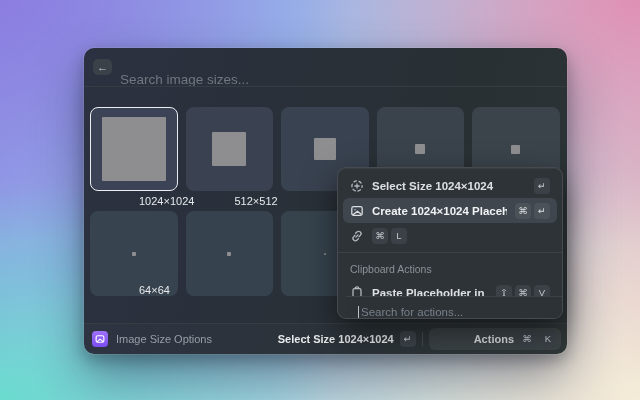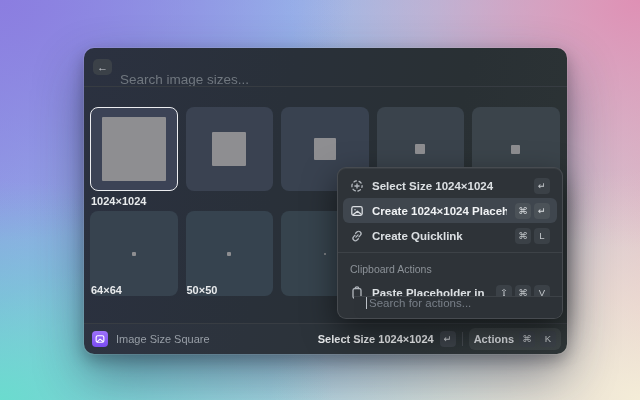--- a/index.html
+++ b/index.html
@@ -49,21 +49,21 @@
   .c0{left:6px}.c1{left:101.5px}.c2{left:197px}.c3{left:292.5px}.c4{left:388px}
   .tile.sel{border:1.5px solid #ecedf0;background:#3c4356 !important;}
   .t0{background:#3b4254}.t1{background:#3a4251}.t2{background:#394250}
   .t3{background:#3a434c}.t4{background:#3b444b}
   .t5{background:#37434f}.t6{background:#36434f}.t7{background:#36434d}
   .sq{background:#8e8e91;border-radius:1px;}
   .sq64{width:64px;height:64px}.sq34{width:34px;height:34px}.sq22{width:22px;height:22px}
   .sq10{width:10px;height:10px}.sq9{width:9px;height:9px}
   .sq4{width:4px;height:4px}.sq2{width:2px;height:2px}
   .tlabel{
-    position:absolute;width:90px;font-size:11px;font-weight:700;color:#e8eaec;
+    position:absolute;width:90px;font-size:11px;font-weight:400;color:#e8eaec;margin-left:48px;
   }
   .lr1{top:147px}.lr2{top:236px}
   .lc0{left:7px}.lc1{left:102.5px}.lc2{left:198px}
 
   
   #footer{
     position:absolute;left:0;bottom:0;width:483px;height:30px;
     border-top:1px solid #383d43;background:rgba(255,255,255,.015);
   }
   #appicon{
@@ -78,21 +78,21 @@
   #primary-label{font-size:11px;font-weight:700;color:#e8eaec;}
   .key{
     min-width:10px;height:16px;padding:0 3px;border-radius:4px;background:#3c4249;
     color:#c4c8cc;font-size:9.5px;line-height:16px;text-align:center;
   }
   #footer-sep{width:1px;height:14px;background:#454a50;}
   #actions-group{
     display:flex;align-items:center;gap:5px;background:rgba(255,255,255,.07);
     border-radius:6px;padding:3px 5px;
   }
-  #actions-label{font-size:11px;font-weight:600;color:#d8dbdf;}
+  #actions-label{font-size:11px;font-weight:600;color:#d8dbdf;margin-left:40px;}
 
   
   #panel{
     position:absolute;left:337px;top:167px;width:226px;height:152px;z-index:10;
     background:#2e3338;border-radius:9px;box-sizing:border-box;
     border:1px solid rgba(255,255,255,.12);
     box-shadow:inset 0 1px 0 rgba(255,255,255,.05), 0 12px 32px rgba(0,0,0,.5);
     padding:5px 5px 0;overflow:hidden;
   }
   .arow{
@@ -102,23 +102,23 @@
   .aicon{width:14px;height:14px;flex:0 0 auto;color:#b3b8be;display:flex;align-items:center;justify-content:center;}
   .arow.hl .aicon{color:#dadde1;}
   .alabel{flex:1;font-size:11.5px;font-weight:600;color:#dce0e3;white-space:nowrap;overflow:hidden;}
   .arow.hl .alabel{color:#f0f2f4;}
   .akeys{display:flex;gap:3px;}
   .arow .key{background:#3b4147;color:#c2c6ca;}
   .arow.hl .key{background:#4b5258;color:#d9dcdf;}
   #panel-div{height:1px;background:#3d4247;margin:4px -5px;}
   #clip-title{font-size:10.5px;font-weight:400;color:#8c9298;padding:6px 7px 5px;}
   #panel-search{
-    position:absolute;left:16px;bottom:0;width:100%;height:22px;box-sizing:border-box;
+    position:absolute;left:8px;bottom:0;width:100%;height:22px;box-sizing:border-box;
     border-top:1px solid #3d4247;background:#2d3237;border-radius:0 0 8px 8px;
-    display:flex;align-items:flex-start;padding:0 12px;
+    display:flex;align-items:flex-end;padding:0 12px;
   }
   #cursor{width:1px;height:12px;background:#bcc1c7;margin-right:2px;}
   #search-actions-ph{font-size:11.5px;color:#787f88;}
   svg{display:block}
 </style>
 </head>
 <body>
 
 <div id="stage">
   <div id="win">
@@ -140,41 +140,41 @@
     <div class="tile r1 c2 t2">
         <div class="sq sq22"></div>
       </div>
     <div class="tile r1 c3 t3">
         <div class="sq sq10"></div>
       </div>
     <div class="tile r1 c4 t4">
         <div class="sq sq9"></div>
       </div>
     <div class="tlabel lr1 lc0">1024×1024</div>
+    <div class="tlabel lr1 lc1">512×512</div>
 
     <div class="tile r2 c0 t5">
         <div class="sq sq4"></div>
       </div>
     <div class="tile r2 c1 t6">
         <div class="sq sq4"></div>
       </div>
     <div class="tile r2 c2 t7">
         <div class="sq sq2"></div>
       </div>
     <div class="tlabel lr2 lc0">64×64</div>
-    <div class="tlabel lr2 lc1">50×50</div>
 
     <div id="footer">
       <div id="appicon">
         <svg width="10" height="10" viewBox="0 0 14 14" fill="none" stroke="#ffffff" stroke-width="1.6" stroke-linecap="round" stroke-linejoin="round">
           <rect x="1.6" y="2.4" width="10.8" height="9.2" rx="2.2"></rect>
           <path d="M3.4 10.6 L7 7.2 L10.8 10.2"></path>
         </svg>
       </div>
-      <div id="appname">Image Size Square</div>
+      <div id="appname">Image Size Options</div>
       <div id="footer-right">
         <span id="primary-label">Select Size 1024×1024</span>
         <span class="key">↵</span>
         <span id="footer-sep"></span>
         <span id="actions-group">
           <span id="actions-label">Actions</span>
           <span class="key">⌘</span>
           <span class="key">K</span>
         </span>
       </div>
@@ -212,21 +212,20 @@
     </div>
 
     <div class="arow">
       <span class="aicon">
         <svg width="14" height="14" viewBox="0 0 14 14" fill="none" stroke="currentColor" stroke-width="1.3" stroke-linecap="round">
           <path d="M5.9 8.1 L8.1 5.9"></path>
           <path d="M5 6.3 L3.7 7.6 a2.4 2.4 0 0 0 3.4 3.4 L8.4 9.7"></path>
           <path d="M9 7.7 L10.3 6.4 a2.4 2.4 0 0 0-3.4-3.4 L5.6 4.3"></path>
         </svg>
       </span>
-      <span class="alabel">Create Quicklink</span>
       <span class="akeys">
         <span class="key">⌘</span>
         <span class="key">L</span>
       </span>
     </div>
 
     <div id="panel-div"></div>
     <div id="clip-title">Clipboard Actions</div>
 
     <div class="arow">

